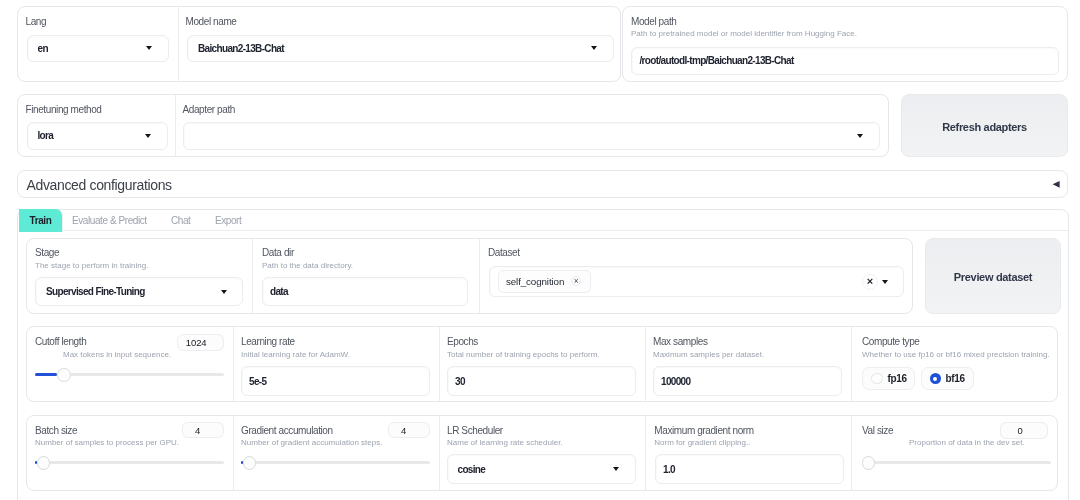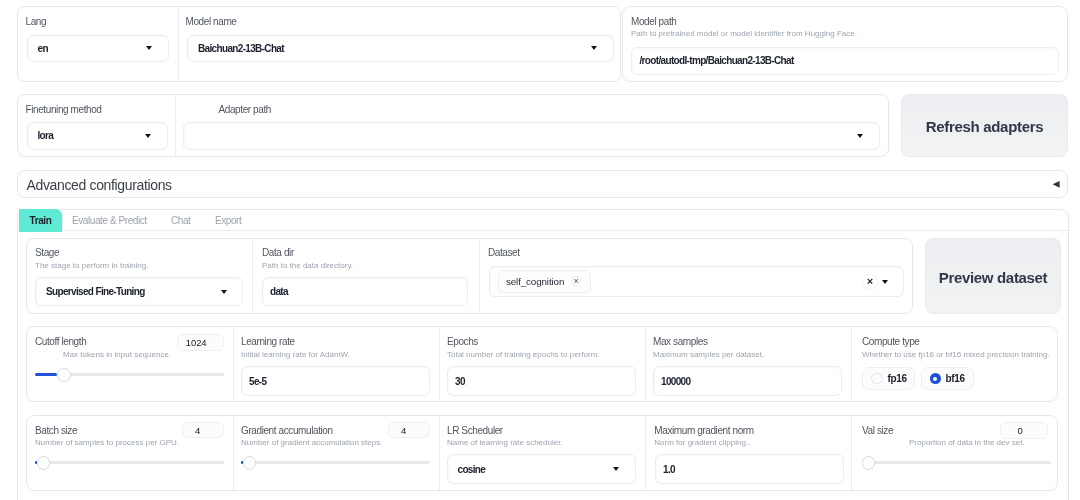--- a/index.html
+++ b/index.html
@@ -60,21 +60,21 @@
     border-right: 3.2px solid transparent;
     border-top: 4.1px solid #14161d;
   }
 
   .btn {
     position: absolute;
     background: linear-gradient(180deg,#eceef1 0%, #eef0f2 45%, #f1f3f4 100%);
     border: 1px solid #e8eaec;
     border-radius: 8px;
     display: flex; align-items: center; justify-content: center;
-    font-size: 15px; font-weight: 700; color: #313749;
+    font-size: 11px; font-weight: 700; color: #313749;
     letter-spacing: -0.32px;
     padding-top: 2px;
   }
 
   
   .slider { position: absolute; height: 14px; }
   .slider .track { position: absolute; top: 5.2px; left: 0; right: 0; height: 3px; background: #e8e8ea; border-radius: 2px; }
   .slider .fill  { position: absolute; top: 5.2px; left: 0; height: 3px; background: #2250d8; border-radius: 2px; }
   .slider .thumb { position: absolute; top: 0px; width: 13.5px; height: 13.5px; border-radius: 50%; background: #fdfdfd; border: 1px solid #d7d9dd; }
 
@@ -160,21 +160,21 @@
   </div>
 
   <div class="card" style="left:17px; top:94px; width:872px; height:63px;">
     <div class="col-div" style="left:157px;"></div>
     <div class="lbl" style="left:7.5px; top:9.8px;">Finetuning method</div>
     <div class="field drop" style="left:8.5px; top:26.5px; width:141px; height:28px;">
       <span>lora</span>
       <span class="caret" style="right:16px; top:11px;"></span>
     </div>
 
-    <div class="lbl" style="left:164.5px; top:9.8px;margin-left:36px;">Adapter path</div>
+    <div class="lbl" style="left:164.5px; top:9.8px;">Adapter path</div>
     <div class="field drop" style="left:165px; top:26.5px; width:697px; height:28px;">
       <span></span>
       <span class="caret" style="right:16px; top:11px;"></span>
     </div>
   </div>
 
   <div class="btn" style="left:901px; top:94px; width:167px; height:63px;">
     <span>Refresh adapters</span>
   </div>
 

